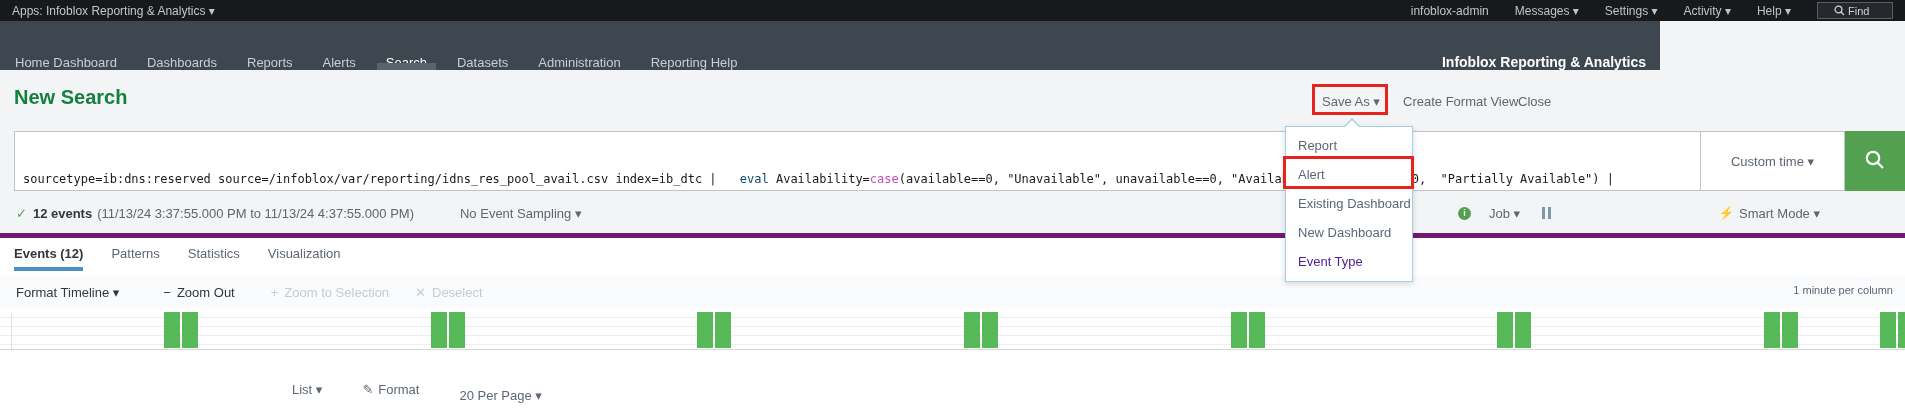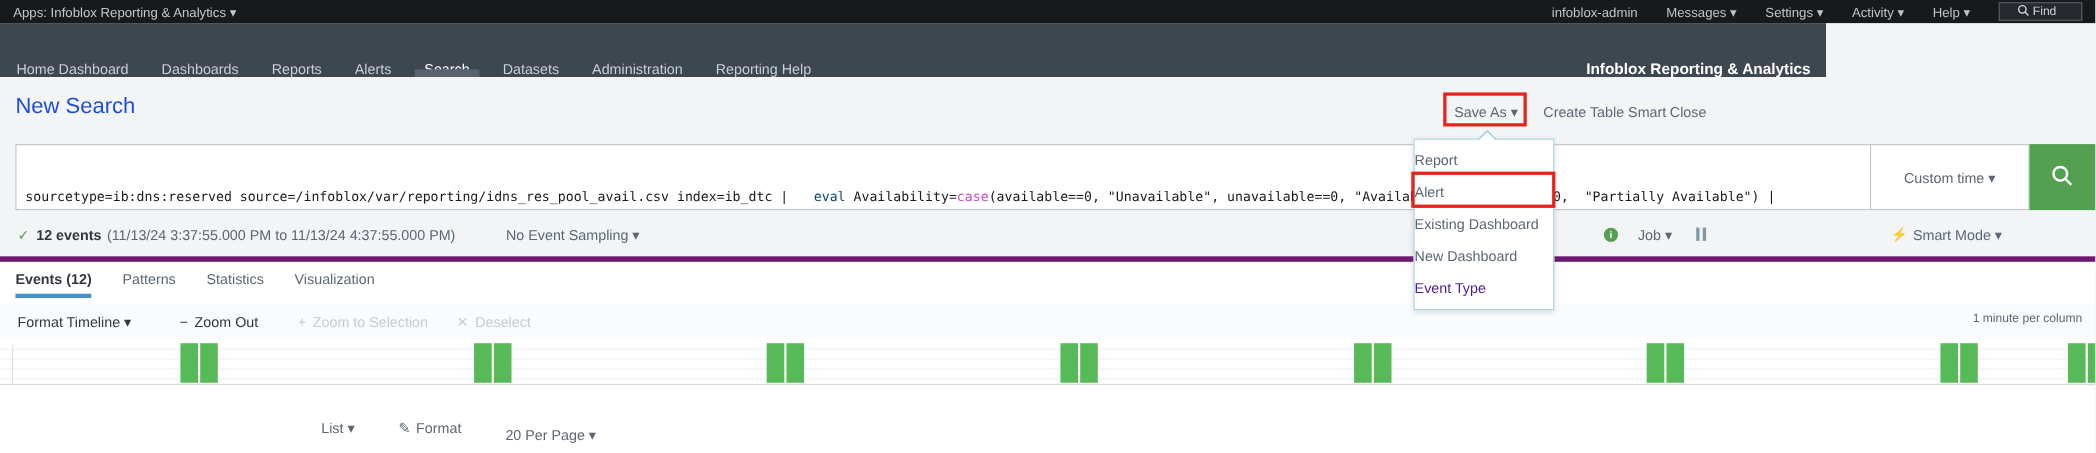--- a/index.html
+++ b/index.html
@@ -23,21 +23,21 @@
   .navbar { position:absolute; left:0; top:21px; width:1660px; height:49px; background:#3e4650;
             display:flex; align-items:flex-end; }
   .nav-item { position:relative; display:flex; align-items:center; padding:0 15px;
               color:#c8ced4; font-size:13px; cursor:pointer; white-space:nowrap; }
   .nav-item.active { color:#ffffff; }
   .nav-notch { position:absolute; left:6px; right:6px; bottom:0; height:7px; background:#59636d; }
   .nav-apptitle { margin-left:auto; display:flex; align-items:center; padding:0 14px;
                   color:#ffffff; font-size:14px; font-weight:bold; white-space:nowrap; }
 
   
-  .page-title { position:absolute; left:14px; top:86px; font-size:20px; font-weight:normal; color:#1d4ed8; }
+  .page-title { position:absolute; left:14px; top:86px; font-size:20px; font-weight:bold; color:#15803d; }
   .title-action { position:absolute; top:94px; font-size:13px; color:#5c6773; cursor:pointer; white-space:nowrap; }
   .act-saveas { left:1322px; }
   .act-ctv    { left:1403px; }
   .act-close  { left:1518px; }
 
   
   .query-box { position:absolute; left:14px; top:131px; width:1686px; height:60px;
                background:#ffffff; border:1px solid #bfc4c8; border-right:none;
                font-family:"DejaVu Sans Mono","Liberation Mono",monospace; font-size:12px; color:#1a1a1a;
                padding:9px 10px 0 8px; white-space:pre; overflow:hidden; cursor:text; }
@@ -105,21 +105,21 @@
 
   
   .saveas-menu { position:absolute; left:1285px; top:126px; width:128px; background:#ffffff;
                  border:1px solid #a5cfe4; box-shadow:0 2px 6px rgba(0,0,0,0.15); z-index:10; padding:4px 0 5px 0; }
   .menu-caret-outer { position:absolute; left:57px; top:-9px; width:0; height:0;
                       border-left:9px solid transparent; border-right:9px solid transparent;
                       border-bottom:9px solid #a5cfe4; }
   .menu-caret-inner { position:absolute; left:58px; top:-7px; width:0; height:0;
                       border-left:8px solid transparent; border-right:8px solid transparent;
                       border-bottom:8px solid #ffffff; z-index:11; }
-  .menu-item { height:29px; display:flex; align-items:center; 
+  .menu-item { height:29px; display:flex; align-items:center; padding-left:12px;
                font-size:13px; color:#5c6773; cursor:pointer; }
   .menu-item.disabled { color:#4c1d95; cursor:default; }
 
   
   .annot { position:absolute; border:3px solid #e8231d; background:transparent; z-index:30; pointer-events:none; }
   .annot-saveas { left:1312px; top:84px; width:76px; height:31px; }
   .annot-alert  { left:1283px; top:156px; width:131px; height:33px; }
 </style>
 </head>
 <body>
@@ -154,21 +154,21 @@
     <span class="nav-notch"></span>
   </div>
   <div class="nav-item">Datasets</div>
   <div class="nav-item">Administration</div>
   <div class="nav-item">Reporting Help</div>
   <div class="nav-apptitle">Infoblox Reporting &amp; Analytics</div>
 </nav>
 
 <h1 class="page-title">New Search</h1>
 <span class="title-action act-saveas">Save As ▾</span>
-<span class="title-action act-ctv">Create Table Smart</span>
+<span class="title-action act-ctv">Create Format View</span>
 <span class="title-action act-close">Close</span>
 
 <div class="query-box">
   <div class="query-line"><span>sourcetype=ib:dns:reserved source=/infoblox/var/reporting/idns_res_pool_avail.csv index=ib_dtc | </span><span class="spl-cmd">eval</span><span> Availability=</span><span class="spl-func">case</span><span>(available==0, "Unavailable", unavailable==0, "Available", unavailable&gt;0,  "Partially Available") | </span></div>
   
 </div>
 <div class="time-picker">Custom time ▾</div>
 <button class="search-btn">
   <span>
     <svg width="22" height="22" viewBox="0 0 22 22">

